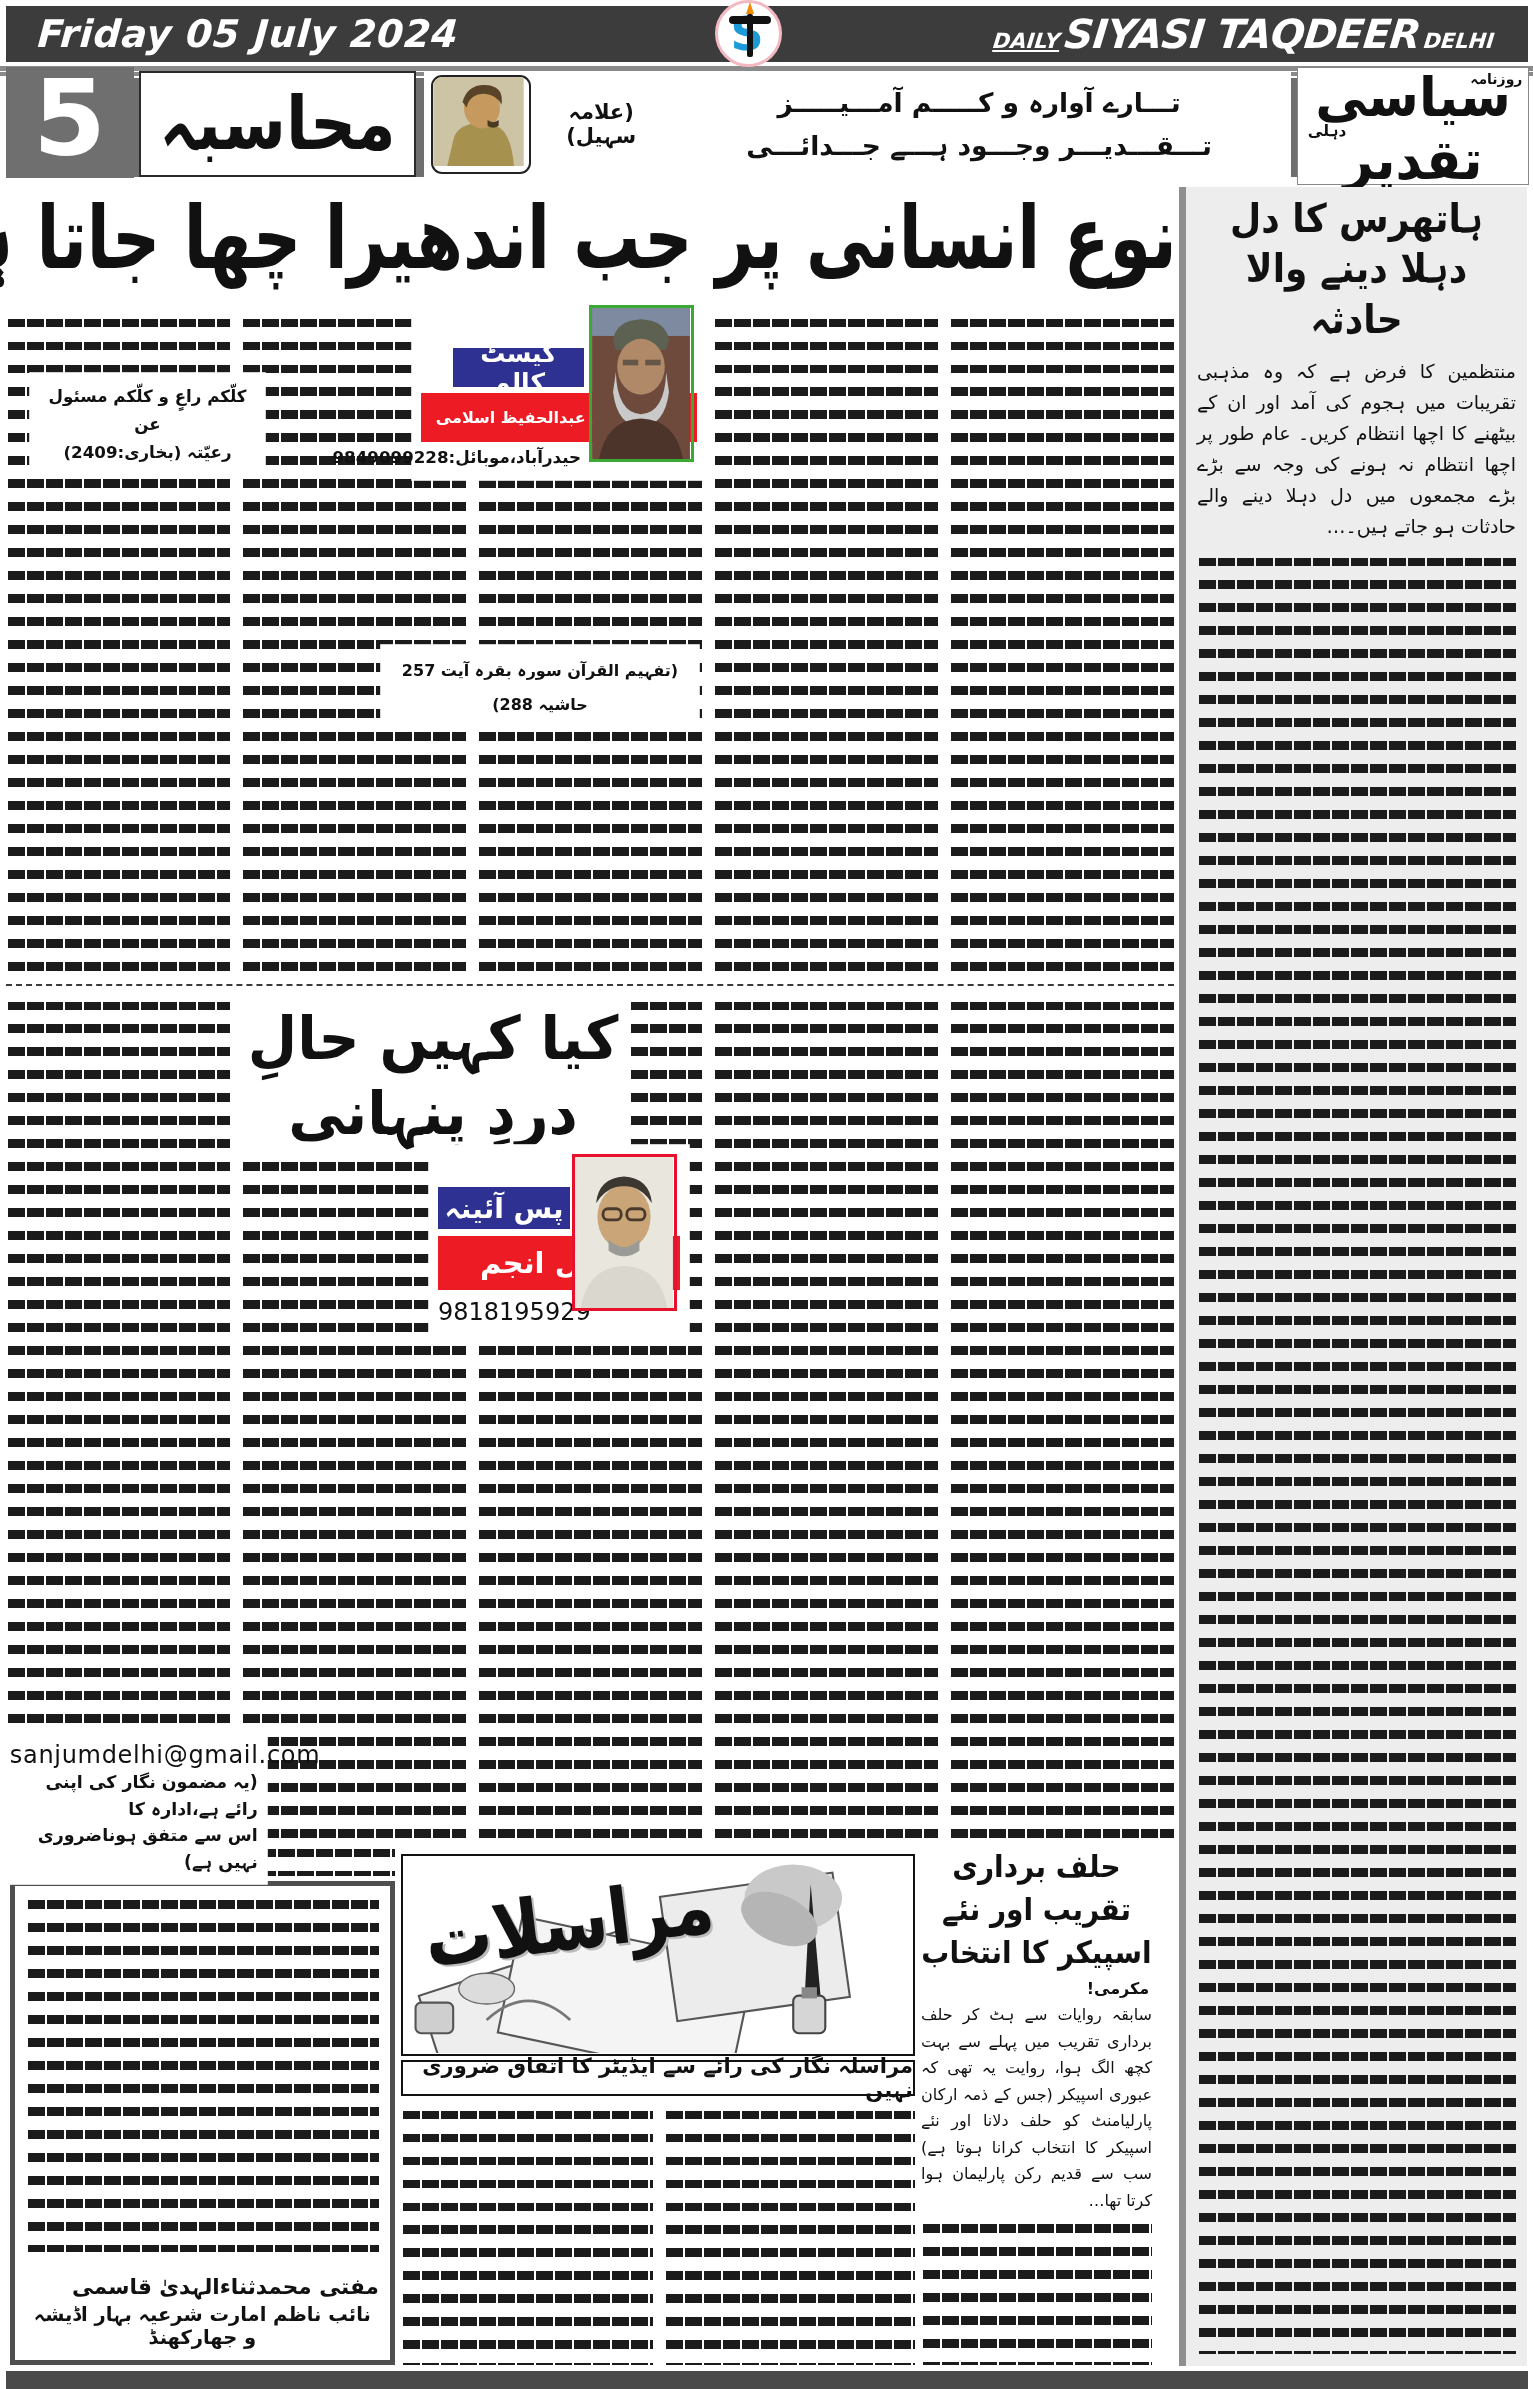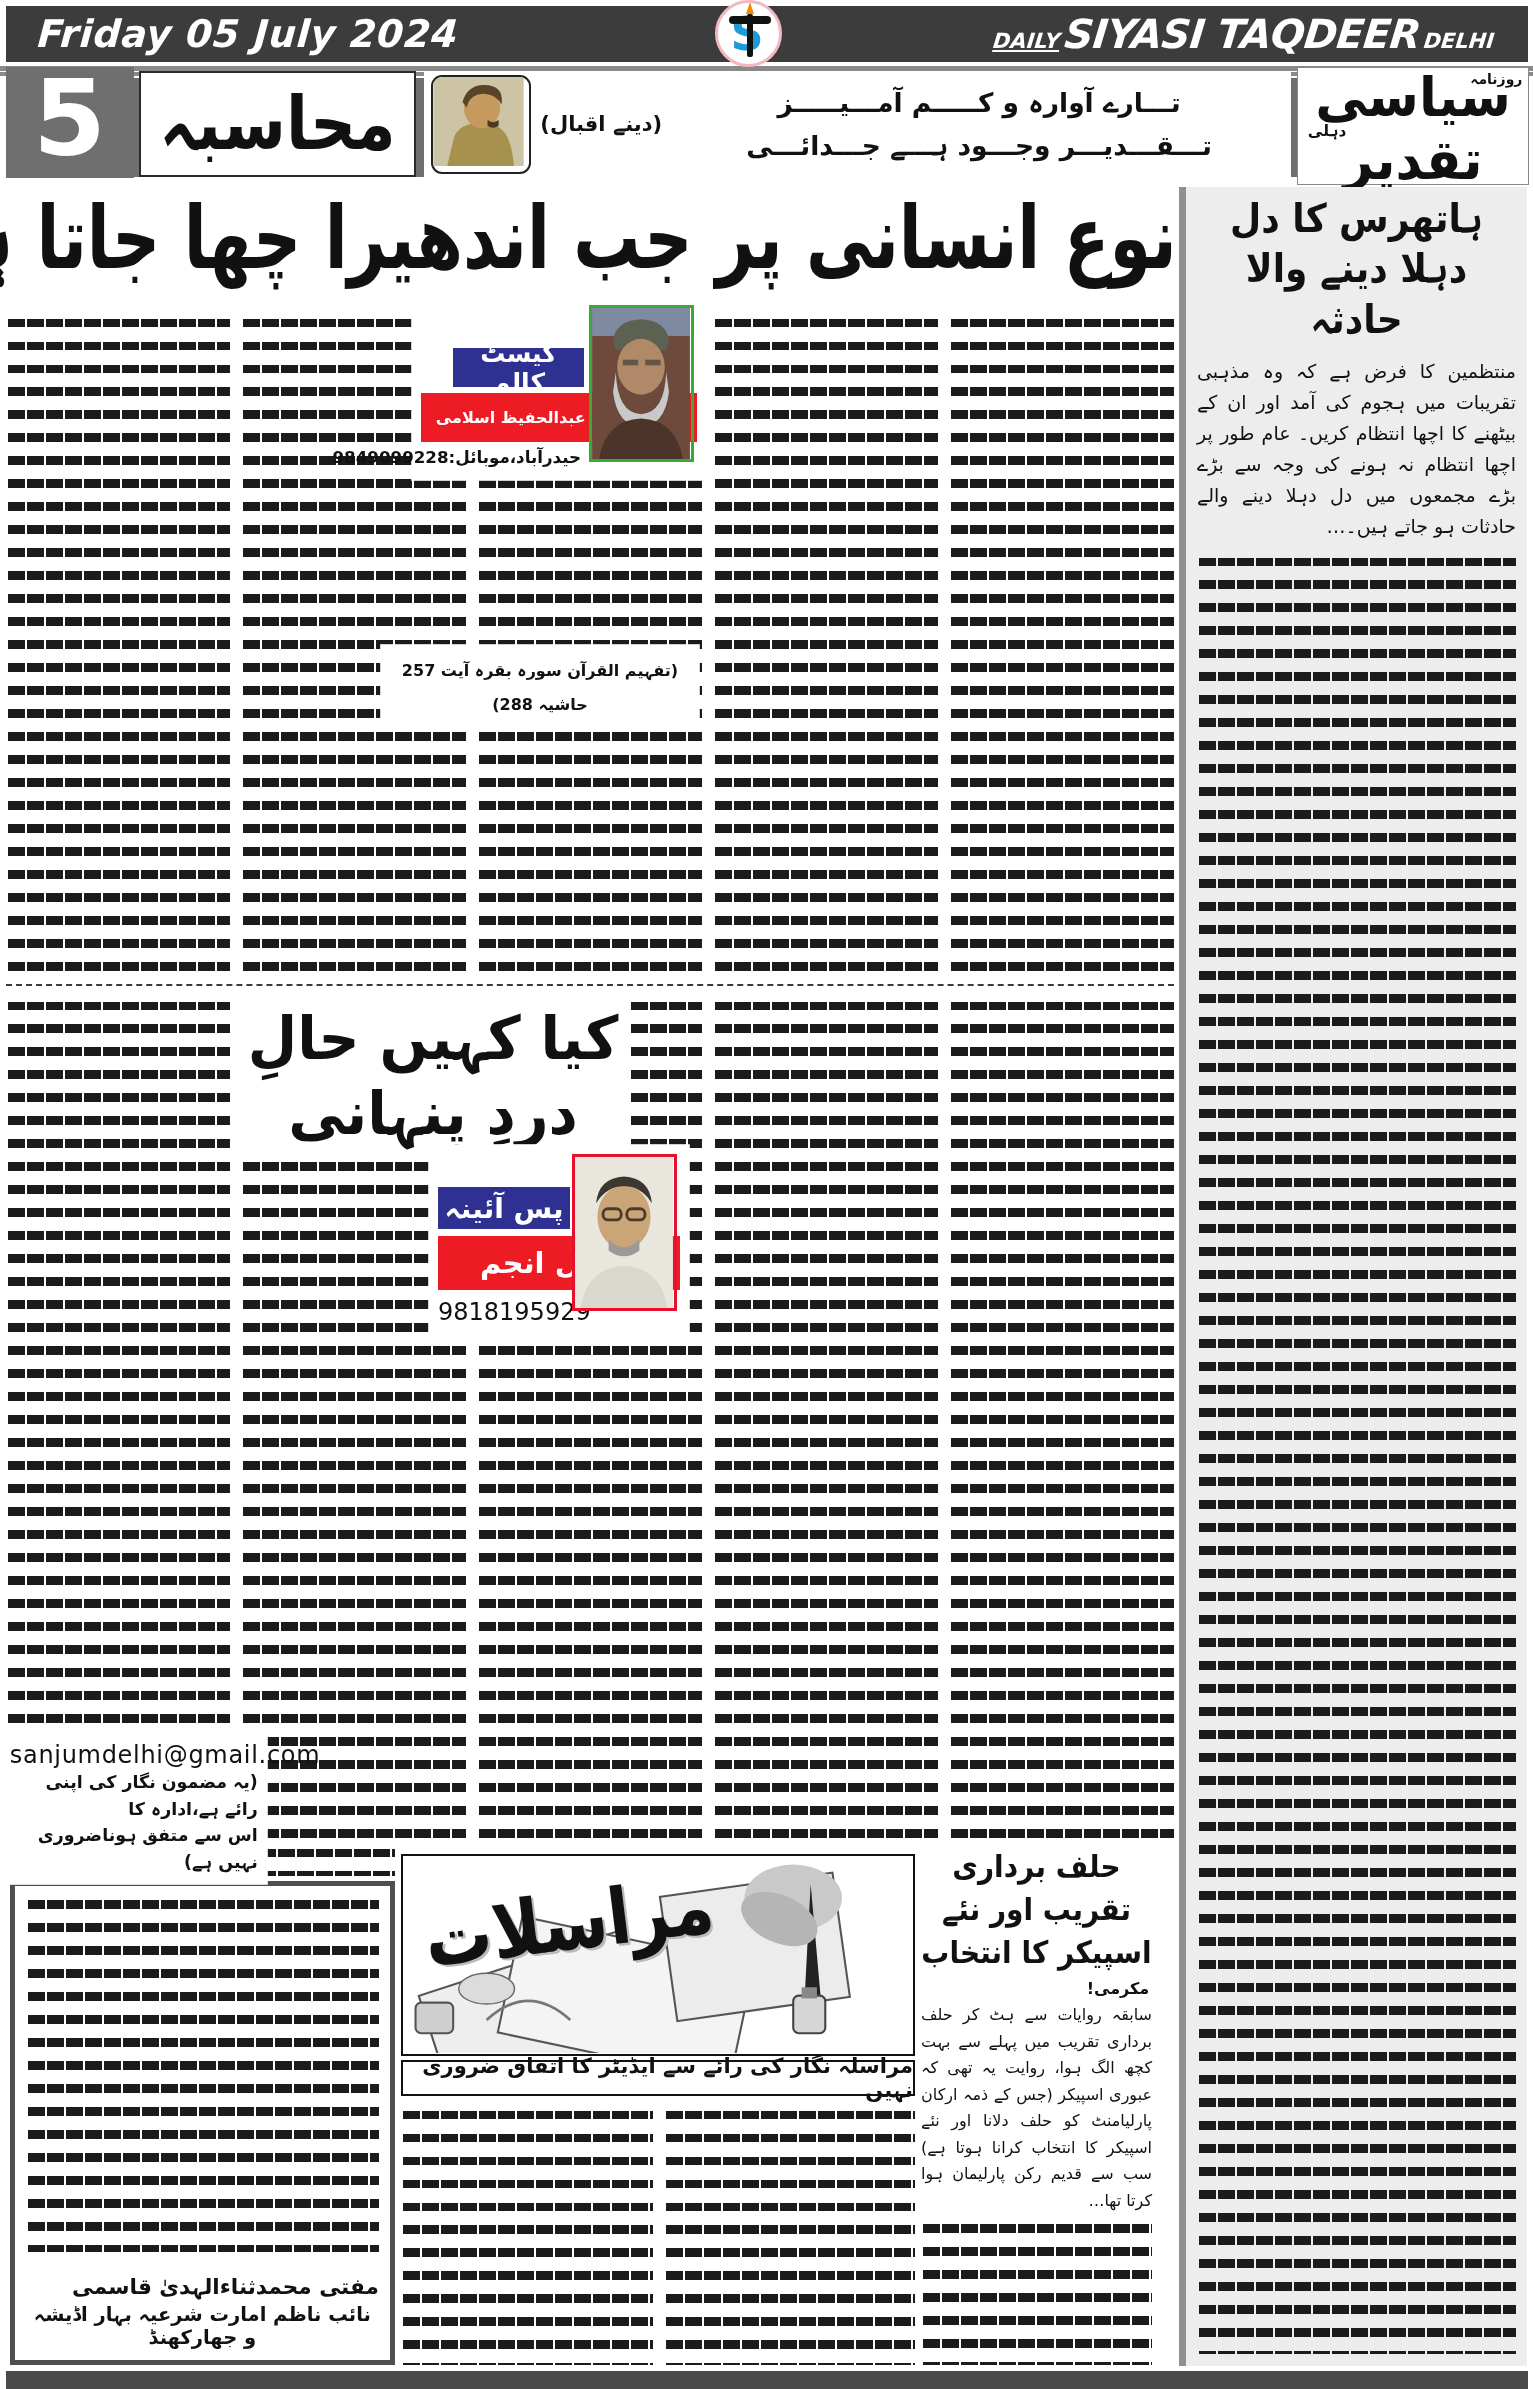--- a/index.html
+++ b/index.html
@@ -159,21 +159,21 @@
   <div class="abs whitebox iqpanel">
     <div class="iqphoto">
       <svg width="91" height="89" viewBox="0 0 130 128">
         <rect width="130" height="128" fill="#cdc4a6"></rect>
         <path d="M20 128 L30 86 Q36 70 60 66 L90 70 Q112 78 116 128 Z" fill="#a7914f"></path>
         <ellipse cx="70" cy="44" rx="26" ry="30" fill="#c69a5e"></ellipse>
         <path d="M42 36 Q50 8 80 12 Q102 16 98 40 Q92 26 74 24 Q52 24 48 44 Z" fill="#5a4428"></path>
         <path d="M78 62 Q86 68 94 62 L94 70 Q86 76 78 70 Z" fill="#4a3a22"></path>
       </svg>
     </div>
-    <div class="iqcaption urdu">(دینے اقبال)</div>
+    <div class="iqcaption urdu">(علامہ سہیل)</div>
     <div class="couplet urdu">
       <div>تـــارے آوارہ و کـــــم آمـــیـــــز</div>
       <div>تـــقـــدیـــر وجـــود ہـــے جـــدائـــی</div>
     </div>
   </div>
   <div class="masthead">
     <div class="rz urdu">روزنامہ</div>
     <div class="ttl urdu">سیاسی تقدیر</div>
     <div class="ct urdu">دہلی</div>
     <div class="eng">
@@ -208,20 +208,24 @@
         <path d="M30 46 Q34 18 70 16 Q106 18 110 46 L106 60 L34 60 Z" fill="#5d6151"></path>
         <ellipse cx="70" cy="84" rx="34" ry="40" fill="#b08968"></ellipse>
         <path d="M34 92 Q36 150 70 152 Q104 150 106 92 L110 120 Q104 168 70 170 Q36 168 30 120 Z" fill="#c9c9c9"></path>
         <rect x="44" y="74" width="22" height="8" fill="#333" opacity=".6"></rect>
         <rect x="76" y="74" width="22" height="8" fill="#333" opacity=".6"></rect>
         <path d="M10 216 Q20 160 70 158 Q120 160 130 216 Z" fill="#4c342b"></path>
       </svg>
     </div>
   </div>
 
+  <div class="overlay hadith urdu" style="left:39px;top:382px;">
+    <div>کلّکم راعٍ و کلّکم مسئول عن</div>
+    <div>رعیّتہ (بخاری:2409)</div>
+  </div>
 
   <div class="overlay qref urdu" style="left:390px;top:654px;">(تفہیم القرآن سورہ بقرہ آیت 257 حاشیہ 288)</div>
 
   <div class="abs dash"></div>
 
   <div class="abs a2cols cols" dir="rtl">
     <div class="col sim"></div>
     <div class="col sim"></div>
     <div class="col sim"></div>
     <div class="col sim"></div>

